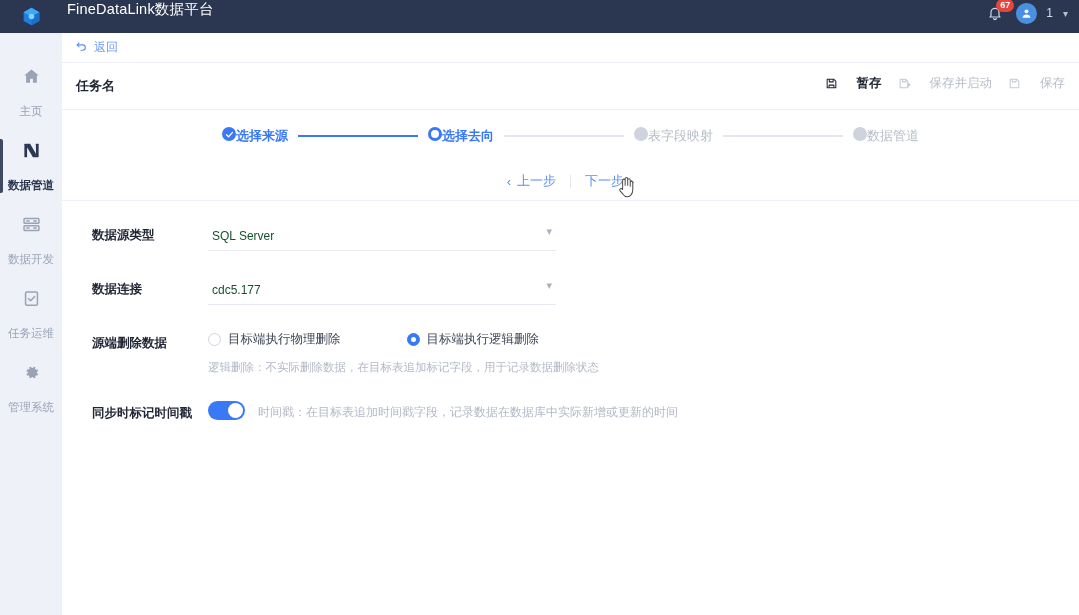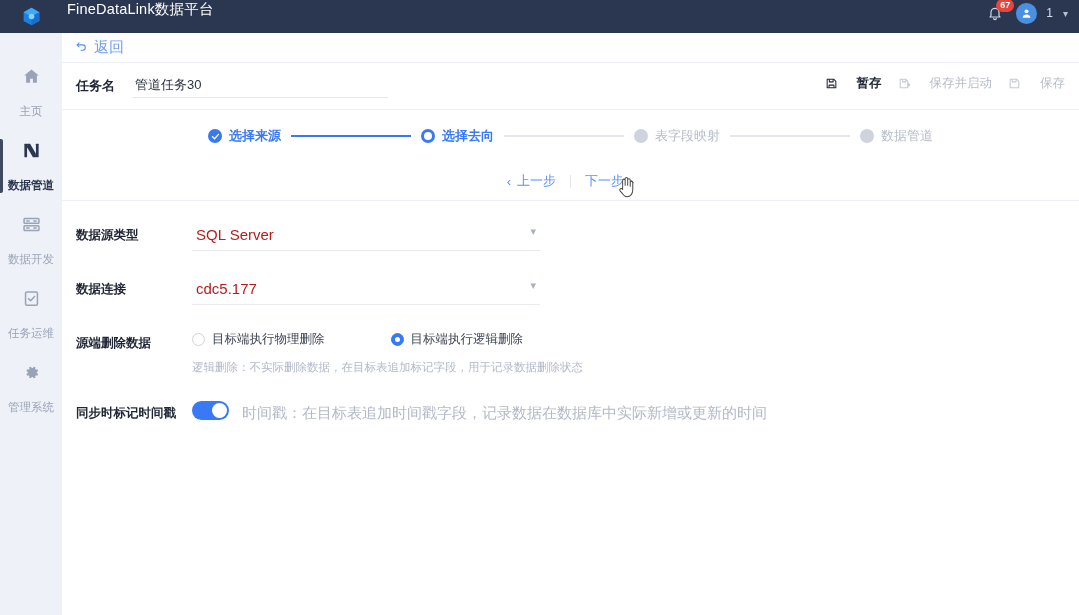--- a/index.html
+++ b/index.html
@@ -65,21 +65,21 @@
   
   .content {
     position: absolute; left: 62px; top: 33px; width: 1017px; height: 582px;
     background: #ffffff;
   }
   .backbar {
     height: 30px; display: flex; align-items: center; padding-left: 13px;
     border-bottom: 1px solid #eceff5; gap: 6px; background:#fff;
   }
   .back-ico { color: #5b8ff9; font-size: 13px; line-height: 1; }
-  .back-label { color: #6f9bf7; font-size: 15px; }
+  .back-label { color: #6f9bf7; font-size: 12px; }
 
   .taskrow {
     height: 46px; display: flex; align-items: center; padding-left: 14px; position: relative;
   }
   .task-label { font-size: 13px; color: #1f2533; font-weight: bold; }
   .task-input {
     margin-left: 18px; width: 255px; font-size: 13px; color: #2b3443;
     border: none; border-bottom: 1px solid #e2e6ee; outline: none;
     padding: 3px 2px 4px 2px; background: transparent;
     font-family: "Liberation Sans", "DejaVu Sans", sans-serif;
@@ -89,21 +89,21 @@
   .act.enabled { color: #1f2533; font-weight: bold; }
   .act.disabled { color: #b6bcc9; align-items: center; }
   .act .sv-ico { display: flex; }
 
   .divider { height: 1px; background: #eceff5; margin: 0; }
 
   
   .steps {
     height: 52px; display: flex; align-items: center; justify-content: center;
   }
-  .step { display: flex; align-items: center; gap: 7px; }
+  .step { display: flex; }
   .step-label { font-size: 13px; }
   .step.done .step-label { color: #3a79f5; font-weight: bold; }
   .step.current .step-label { color: #3a79f5; font-weight: bold; }
   .step.todo .step-label { color: #b6bcc9; }
   .dot { width: 14px; height: 14px; border-radius: 50%; display:flex; align-items:center; justify-content:center; }
   .dot.done { background: #3a79f5; }
   .dot.current { background: #fff; border: 3.5px solid #3a79f5; }
   .dot.todo { background: #ced3de; }
   .conn { height: 2px; width: 120px; margin: 0 10px; background: #e4e7ee; }
   .conn.blue { background: #3a79f5; }
@@ -112,50 +112,50 @@
   .pagenav {
     height: 38px; display: flex; align-items: center; justify-content: center; gap: 0px;
     position: relative;
   }
   .nav-btn { font-size: 13px; color: #5b8ff9; cursor: pointer; display: flex; align-items: center; gap: 6px; padding: 0 14px;}
   .nav-sep { width: 1px; height: 13px; background: #e4e7ee; }
   .cursor-hand { position: absolute; left: 555px; top: 14px; width: 18px; height: 22px; pointer-events: none; }
 
   
   .formarea { padding: 22px 0 0 14px; }
-  .frow { display: flex; align-items: flex-start; margin-bottom: 26px; }
+  .frow { display: flex; align-items: flex-start; margin-bottom: 26px; margin-left: 16px; }
   .frow .flabel {
     width: 116px; font-size: 12.5px; color: #1f2533; font-weight: bold;
     padding-top: 4px; flex: 0 0 116px;
   }
   .select {
     width: 348px; position: relative;
     border-bottom: 1px solid #e6e9f0; padding: 3px 2px 6px 4px;
   }
-  .select .sv { font-size: 15px; color: #b91c1c; }
+  .select .sv { font-size: 12px; color: #14532d; }
   .select .chev { position: absolute; right: 4px; top: 2px; color: #a9b0bf; font-size: 11px; }
 
   .radios { display: flex; align-items: center; }
   .radio { display: flex; align-items: center; gap: 7px; cursor: pointer; }
   .radio + .radio { margin-left: 66px; }
   .rc { width: 13px; height: 13px; border-radius: 50%; border: 1.5px solid #cdd3df; background: #fff; display:flex; align-items:center; justify-content:center;}
   .rc.on { border: 1.5px solid #3a79f5; background: #3a79f5; }
   .rc.on::after { content: ""; width: 5px; height: 5px; border-radius: 50%; background: #fff; }
   .rlabel { font-size: 12.5px; color: #3d4554; }
   .hint { font-size: 11.5px; color: #b2b9c6; margin-top: 12px; }
 
   .toggle {
     width: 37px; height: 19px; border-radius: 10px; background: #3a79f5;
     position: relative; cursor: pointer; flex: 0 0 37px;
   }
   .toggle .knob {
     position: absolute; right: 2px; top: 2px; width: 15px; height: 15px;
     border-radius: 50%; background: #fff;
   }
-  .toggle-hint { font-size: 15px; color: #b2b9c6; margin-left: 13px; padding-top: 3px; }
+  .toggle-hint { font-size: 12px; color: #b2b9c6; margin-left: 13px; padding-top: 3px; }
 </style>
 </head>
 <body>
 
 <div class="app">
 
   <div class="topbar">
     <div class="logo-box">
       <svg class="logo-gem" viewBox="0 0 24 24">
         <polygon points="12,2 21,7 21,17 12,22 3,17 3,7" fill="#1f7fe0"></polygon>
@@ -247,21 +247,20 @@
         <svg width="13" height="13" viewBox="0 0 24 24" fill="none" stroke="#5b8ff9" stroke-width="2" stroke-linecap="round" stroke-linejoin="round">
           <path d="M4 9h10a5 5 0 0 1 0 10h-3"></path>
           <polyline points="7.5,5.5 4,9 7.5,12.5"></polyline>
         </svg>
       </span>
       <span class="back-label">返回</span>
     </div>
 
     <div class="taskrow">
       <span class="task-label">任务名</span>
-      <input class="task-input" type="text" value="管道任务30" style="">
       <div class="actions">
 
         <div class="act enabled">
           <span class="sv-ico">
             <svg width="13" height="13" viewBox="0 0 24 24" fill="none" stroke="#1f2533" stroke-width="1.9" stroke-linejoin="round">
               <path d="M4 4h12l4 4v12H4z"></path>
               <path d="M8 4v5h7V4"></path>
                 <path d="M7.5 20v-5h9v5"></path>
             </svg>
           </span>

